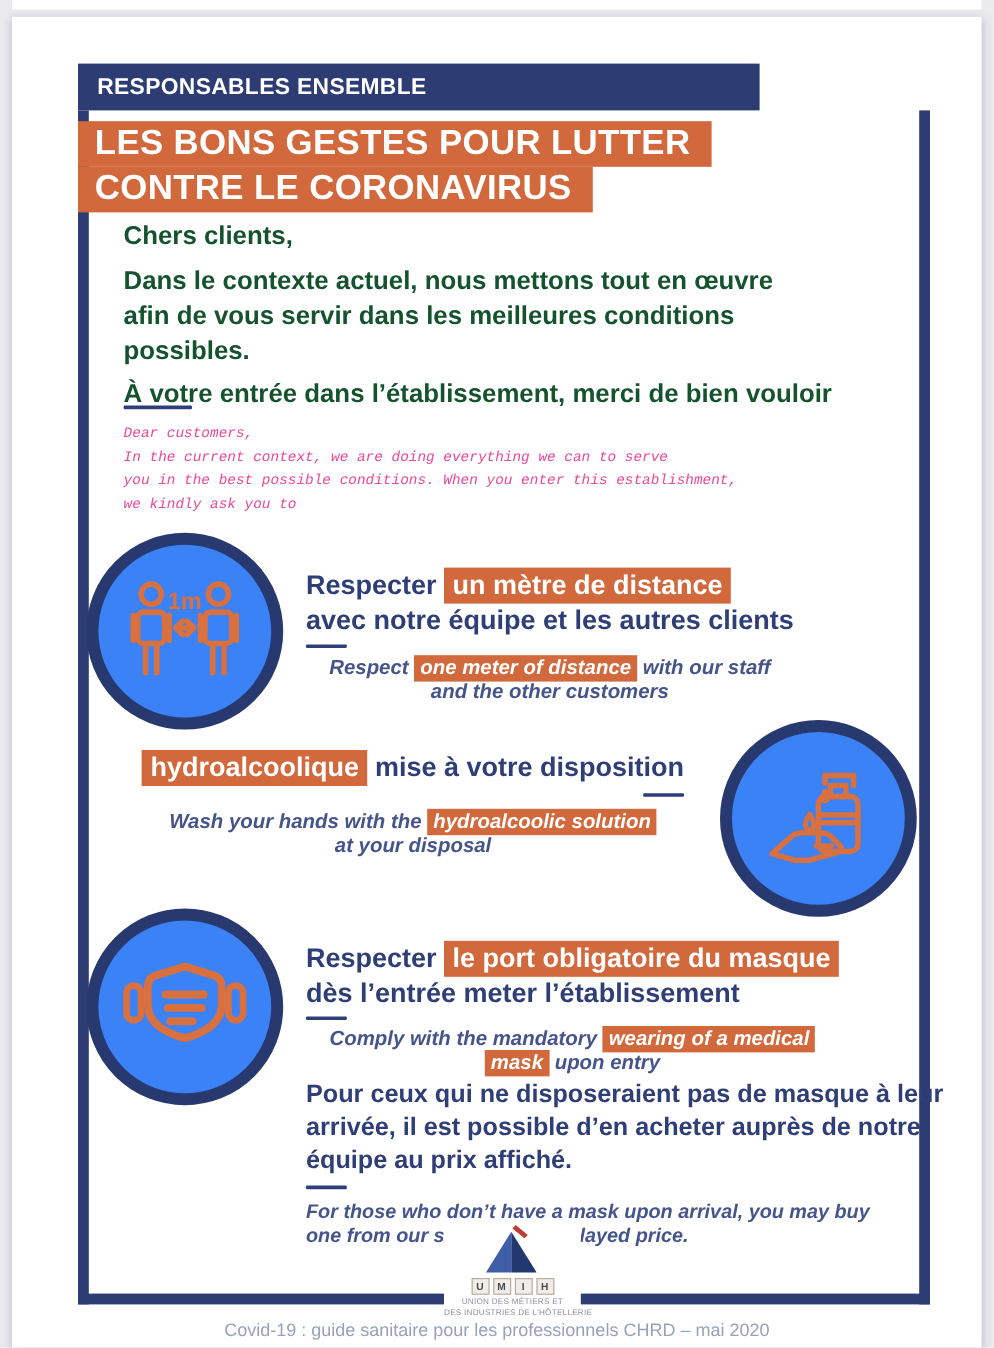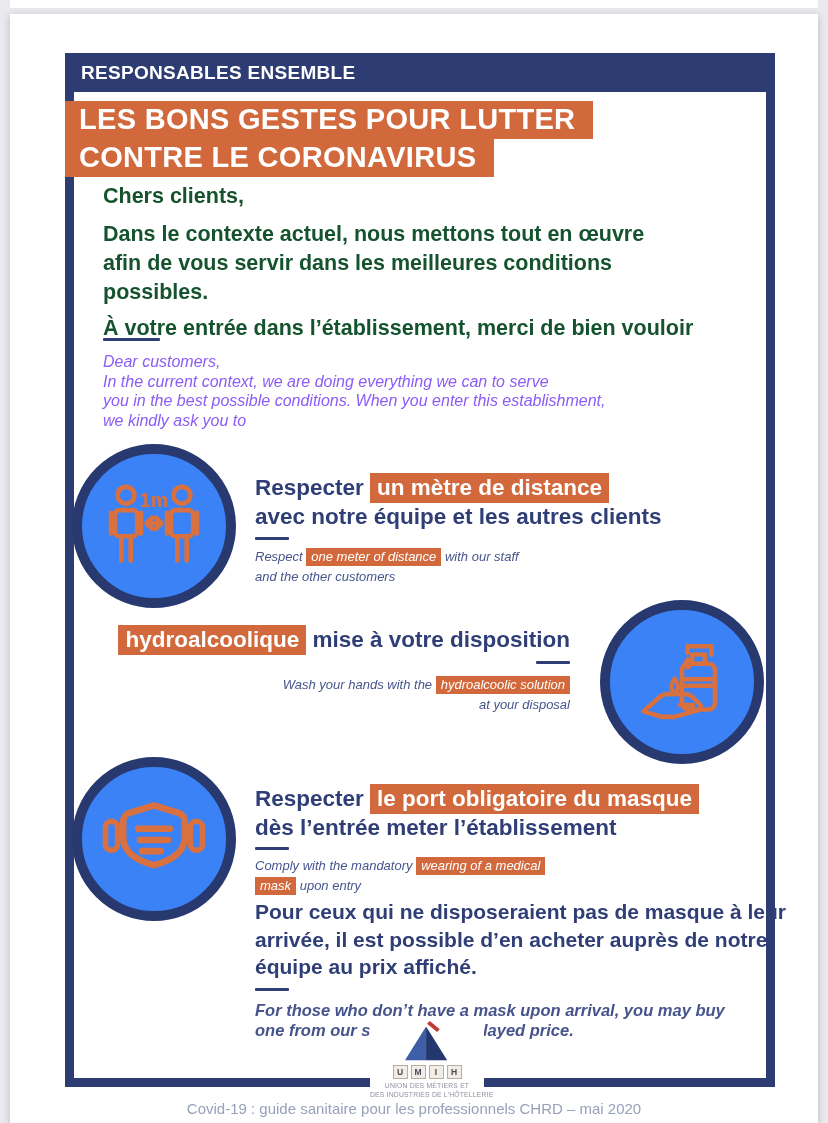--- a/index.html
+++ b/index.html
@@ -9,56 +9,56 @@
     font-family:"Liberation Sans", sans-serif;
     position:relative;overflow:hidden;
     -webkit-font-smoothing:antialiased;
   }
   .prev-page{position:absolute;left:10px;top:0;width:808px;height:8px;background:#fff;}
   .page{
     position:absolute;left:10px;top:14px;width:808px;height:1109px;
     background:#fff;box-shadow:0 2px 7px rgba(110,110,130,.40);
   }
   .banner{
-    position:absolute;left:55px;top:39px;width:710px;height:39px;
+    position:absolute;left:55px;top:39px;width:568px;height:39px;
     background:#2d3c72;color:#fff;font-weight:bold;font-size:19px;
     line-height:40px;padding-left:16px;box-sizing:border-box;letter-spacing:.3px;
   }
   .frame{
     position:absolute;left:55px;top:78px;width:710px;height:995px;box-sizing:border-box;
     border-left:9px solid #2d3c72;border-right:9px solid #2d3c72;border-bottom:9px solid #2d3c72;
   }
   .title{position:absolute;left:55px;top:87px;z-index:2;}
   .title-line{
     display:table;background:#d2693c;color:#fff;
     font-size:29px;font-weight:bold;line-height:33px;
     padding:2px 18px 3px 14px;letter-spacing:.3px;white-space:nowrap;
   }
   .intro-fr{position:absolute;left:93px;top:168px;color:#14532d;font-size:21.5px;font-weight:bold;}
   .intro-fr .sal{margin-bottom:9px;line-height:29px;}
   .intro-fr .line{line-height:29px;}
   .intro-fr .entry{margin-top:7px;line-height:29px;}
   .rule{height:3px;background:#2f3e76;border-radius:1px;}
   #rule-intro{position:absolute;left:93px;top:324px;width:57px;}
-  .intro-en{position:absolute;left:93px;top:338px;color:#8b5cf6;font-style:italic;font-size:16px;line-height:19.5px;}
+  .intro-en{position:absolute;left:93px;top:338px;color:#ec4899;font-style:italic;font-size:12px;line-height:19.5px;font-family:Liberation Mono, monospace;}
 
   .circle{
     position:absolute;width:164px;height:164px;border-radius:50%;
     background:#3b82f6;border:10px solid #28396f;box-sizing:border-box;
     display:flex;align-items:center;justify-content:center;z-index:2;
   }
   #circle-distance{left:62px;top:430px;}
   #circle-hands{left:590px;top:586px;}
   #circle-mask{left:62px;top:743px;}
 
   .sec{position:absolute;}
   .sec-fr{font-size:22.5px;font-weight:bold;color:#2f3e76;}
   .fr-line{line-height:29px;white-space:nowrap;}
   .hl{background:#d2693c;color:#ffffff;padding:2px 7px 3px;}
-  .sec-en{font-style:italic;font-size:13px;color:#46548c;line-height:20px;font-weight:normal;}
+  .sec-en{font-style:italic;font-size:17px;color:#46548c;line-height:20px;font-weight:bold;text-align:center;}
   .sec-en div{white-space:nowrap;}
   .hl-en{background:#d2693c;color:#fff;padding:1px 5px 2px;}
   #sec1{left:245px;top:459px;}
   #sec1 .rule{width:34px;margin:6px 0 7px;}
   #sec2{right:248px;top:611px;text-align:right;}
   #sec2 .rule{width:34px;margin:7px 0 11px auto;}
   #sec3{left:245px;top:770px;}
   #sec3 .rule{width:34px;margin:5px 0 6px;}
   #sec3-extra{position:absolute;left:245px;top:884px;color:#2f3e76;font-size:21px;font-weight:bold;}
   #sec3-extra .line{line-height:27.5px;white-space:nowrap;}

